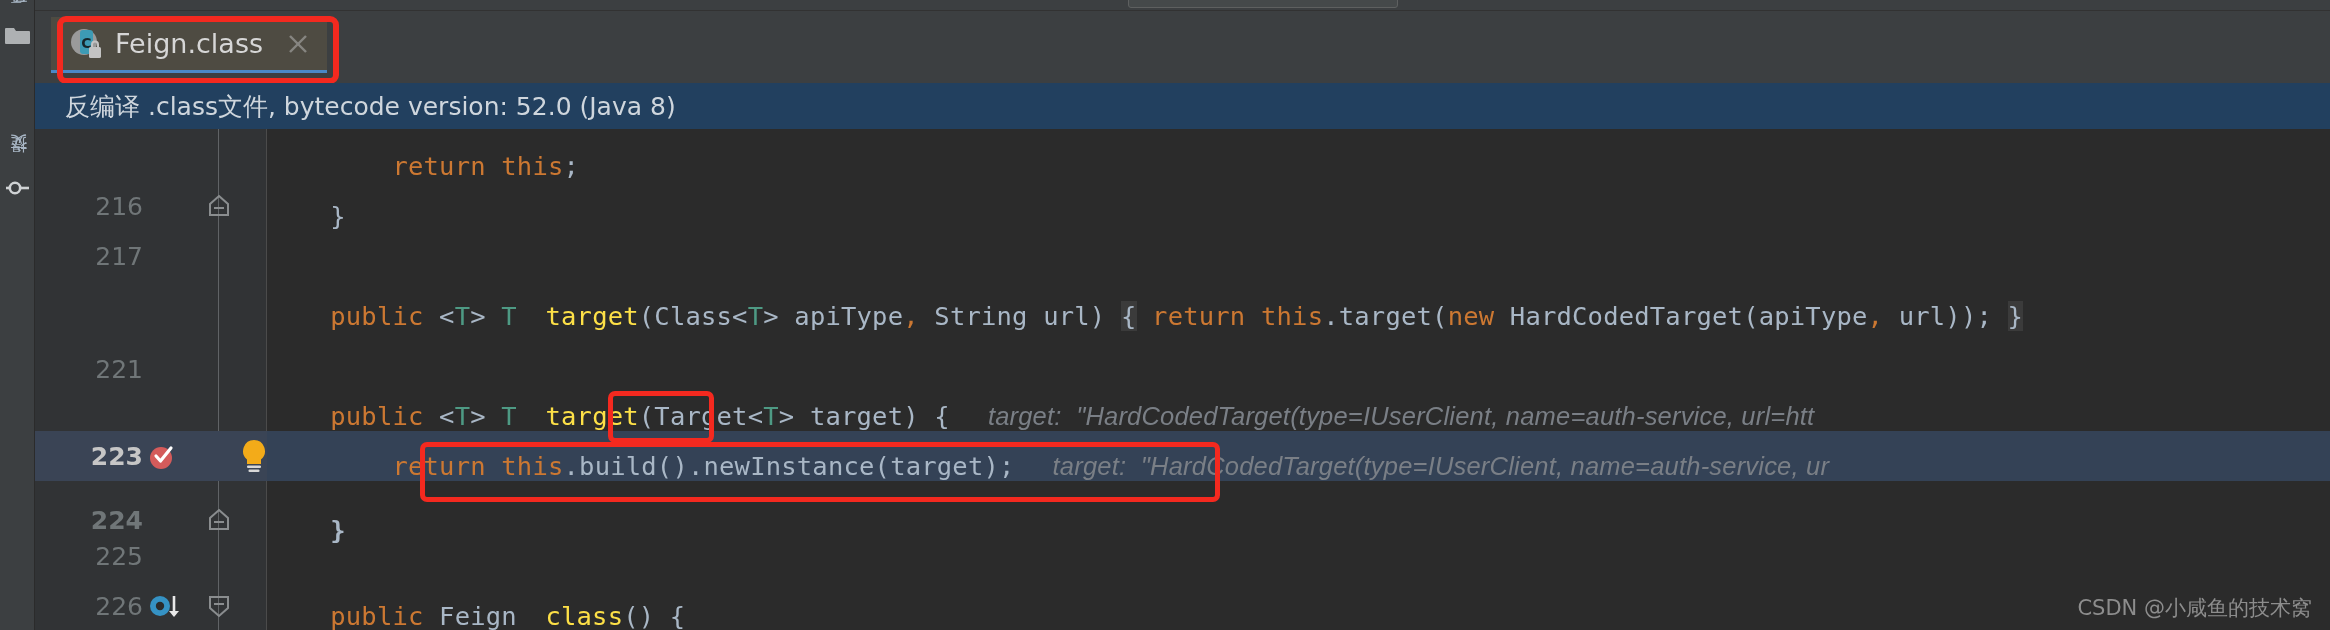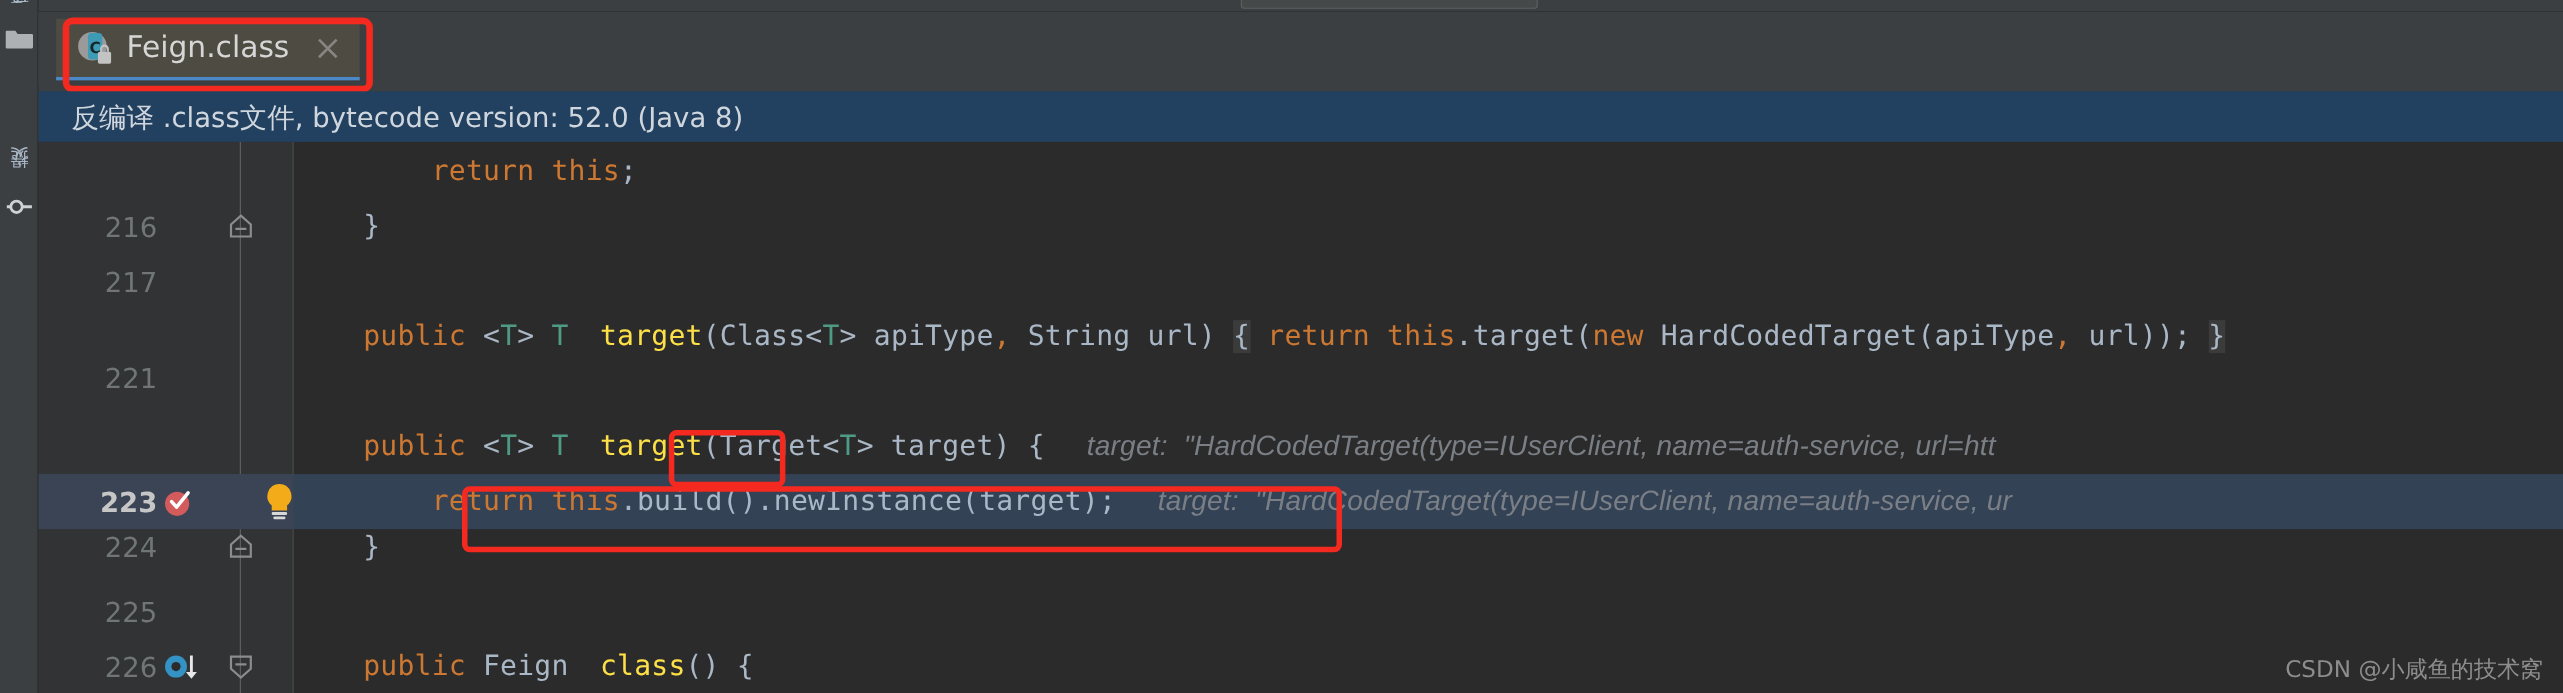--- a/index.html
+++ b/index.html
@@ -151,21 +151,21 @@
     width: 28px; height: 34px;
   }
   .bulb {
     position: absolute; left: 200px; top: 6px;
     width: 38px; height: 40px;
   }
 
   .code {
     position: absolute; left: 233px; top: 0;
     height: 50px;
-    display: flex; align-items: center;
+    display: flex; align-items: flex-end;
     white-space: pre;
     font-family: "DejaVu Sans Mono", monospace;
     font-size: 25.5px;
     letter-spacing: 0.2px;
   }
   .code .ind { color: transparent; }
 
   
   .kw   { color: #cc7832; }
   .fn   { color: #fde047; margin-left: 13px; }
@@ -277,21 +277,21 @@
         </div>
         <div class="row" style="top: 102px;">
           <div class="gutter-cell">
             <div class="lineno">217</div>
           </div>
           <div class="code"></div>
         </div>
         <div class="row" style="top: 152px;">
           <div class="code"><span class="ind">    </span><span class="kw">public</span><span class="pln"> </span><span class="punc">&lt;</span><span class="gen">T</span><span class="punc">&gt; </span><span class="gen">T</span><span class="pln"> </span><span class="fn">target</span><span class="pln">(Class&lt;</span><span class="gen">T</span><span class="pln">&gt; apiType</span><span class="kw">,</span><span class="pln"> String url) </span><span class="brace-hl">{</span><span class="pln"> </span><span class="kw">return</span><span class="pln"> </span><span class="kw">this</span><span class="pln">.target(</span><span class="kw">new</span><span class="pln"> HardCodedTarget(apiType</span><span class="kw">,</span><span class="pln"> url))</span><span class="punc">;</span><span class="pln"> </span><span class="brace-hl">}</span></div>
         </div>
-        <div class="row" style="top: 190px; text-decoration: underline;">
+        <div class="row" style="top: 215px; text-decoration: underline;">
           <div class="gutter-cell">
             <div class="lineno">221</div>
           </div>
           <div class="code"></div>
         </div>
         <div class="row" style="top: 252px;">
           <div class="code"><span class="ind">    </span><span class="kw">public</span><span class="pln"> </span><span class="punc">&lt;</span><span class="gen">T</span><span class="punc">&gt; </span><span class="gen">T</span><span class="pln"> </span><span class="fn">target</span><span class="pln">(Target&lt;</span><span class="gen">T</span><span class="pln">&gt; target) </span><span class="pln">{</span><span class="hint-gap"></span><span class="hint">target:  "HardCodedTarget(type=IUserClient, name=auth-service, url=htt</span></div>
         </div>
         <div class="row current" style="top: 302px;">
           <div class="gutter-cell">
@@ -301,21 +301,21 @@
                 <path d="M9 16 l4.5 5 L24 8" fill="none" stroke="#ffffff" stroke-width="3.2" stroke-linecap="round" stroke-linejoin="round"></path>
               </svg></div>
             <div class="bulb"><svg width="38" height="40" viewBox="0 0 38 40">
                 <path d="M19 3 a11 11 0 0 1 7 19.4 V27 h-14 v-4.6 A11 11 0 0 1 19 3 z" fill="#f3ab19"></path>
                 <rect x="12" y="28.5" width="14" height="2.6" rx="1.1" fill="#d8d8d8"></rect>
                 <rect x="13.5" y="32.5" width="11" height="2.6" rx="1.1" fill="#d8d8d8"></rect>
               </svg></div>
           </div>
           <div class="code"><span class="ind">        </span><span class="kw">return</span><span class="pln"> </span><span class="kw">this</span><span class="pln">.build().newInstance(target)</span><span class="punc">;</span><span class="hint-gap"></span><span class="hint">target:  "HardCodedTarget(type=IUserClient, name=auth-service, ur</span></div>
         </div>
-        <div class="row" style="top: 343px;">
+        <div class="row" style="top: 366px; font-weight: bold;">
           <div class="gutter-cell">
             <div class="lineno">224</div>
             <div class="foldmark"><svg width="28" height="34" viewBox="0 0 28 34">
                 <path d="M14 7 l9 8 v11 H5 V15 z" fill="none" stroke="#8a8d8f" stroke-width="2"></path>
                 <line x1="9" y1="19" x2="19" y2="19" stroke="#8a8d8f" stroke-width="2"></line>
               </svg></div>
           </div>
           <div class="code"><span class="ind">    </span><span class="pln">}</span></div>
         </div>
         <div class="row" style="top: 402px;">

